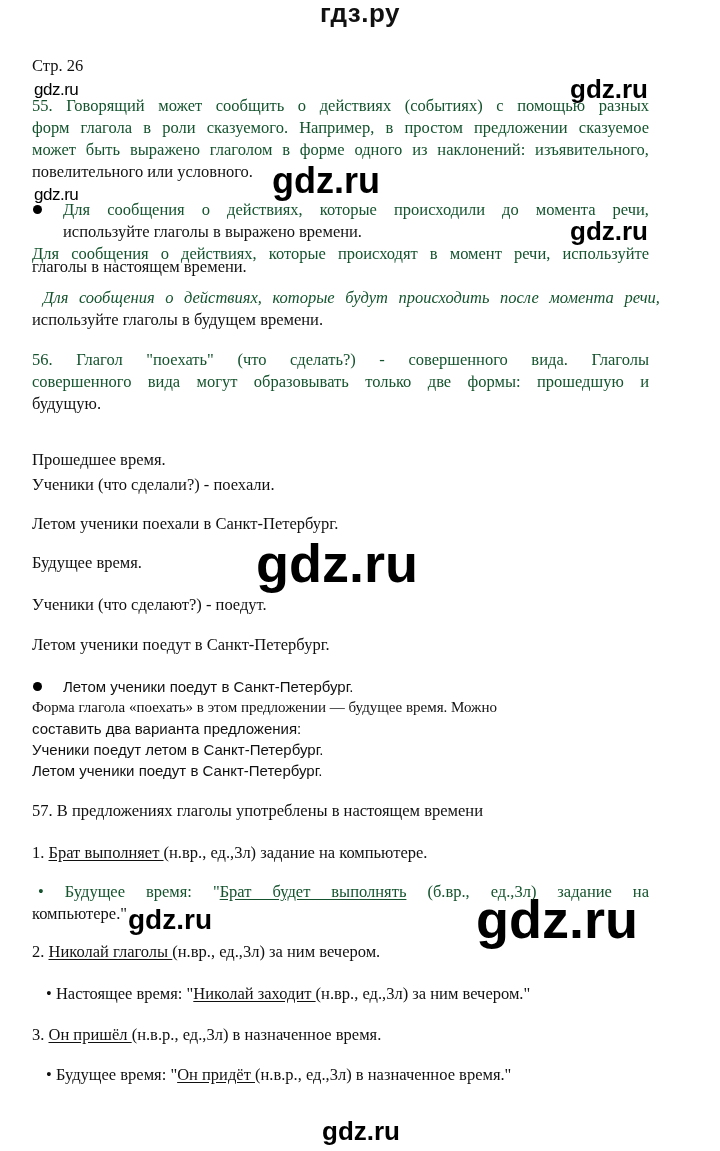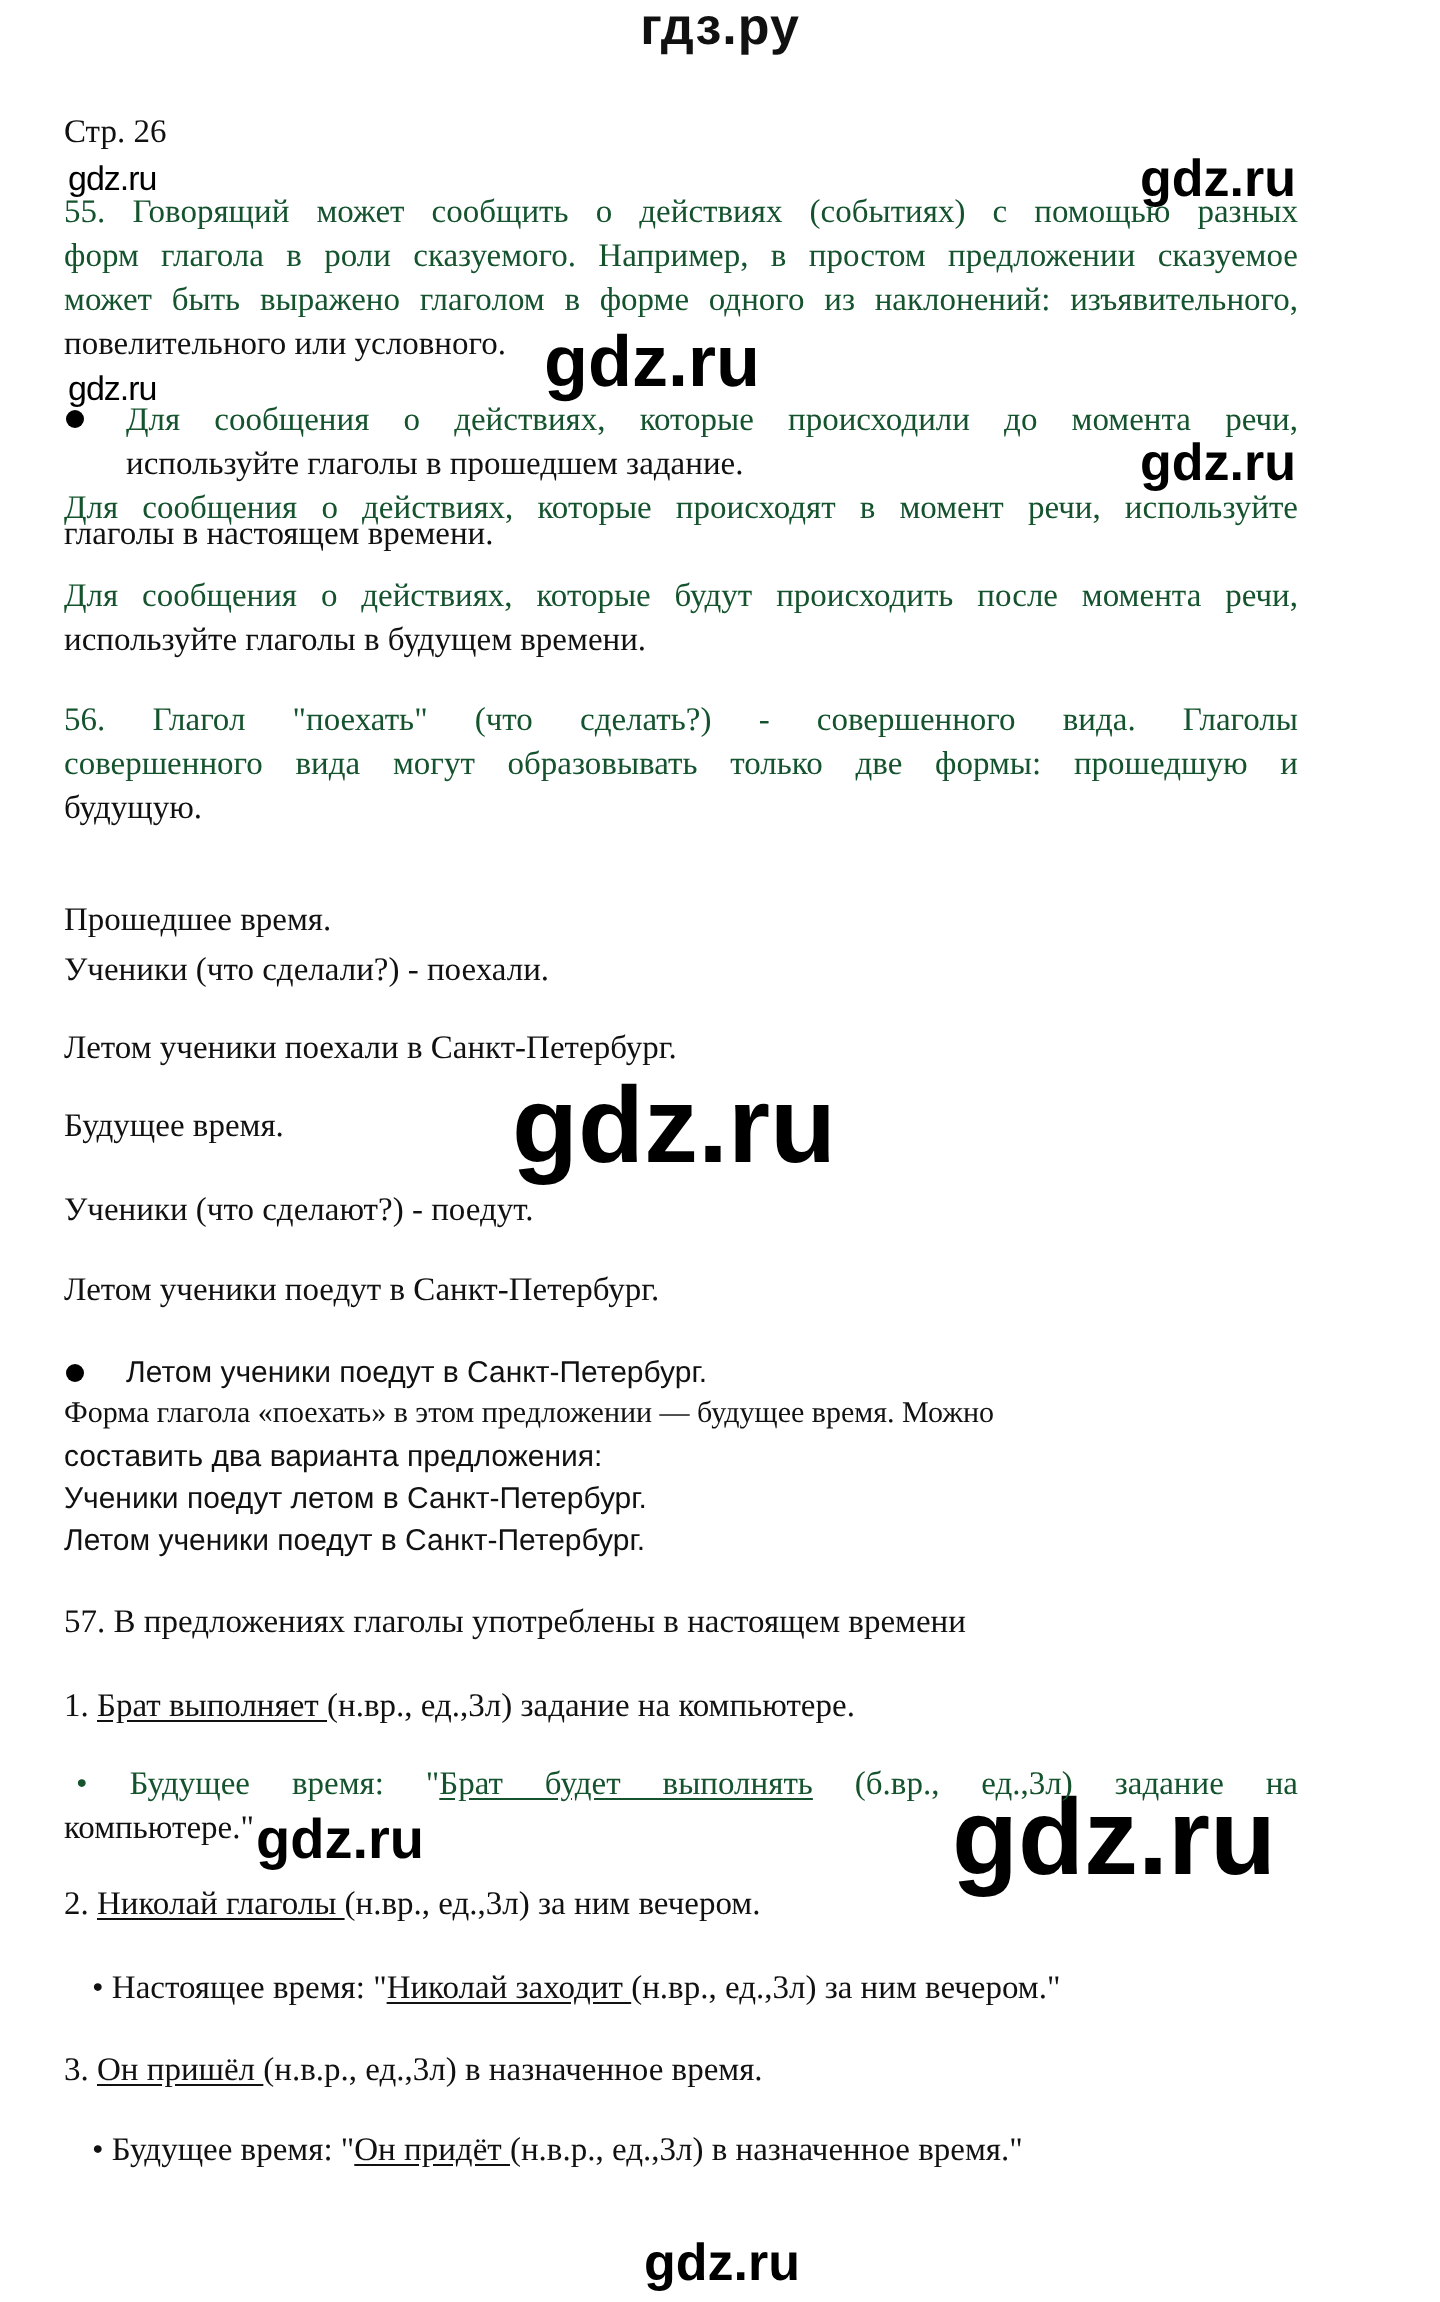--- a/index.html
+++ b/index.html
@@ -35,25 +35,25 @@
   <div class="wm" style="left:322px;top:1116px;font-size:26px;">gdz.ru</div>
 
   <div>
     <div class="j" style="left:32px;top:95px;">55. Говорящий может сообщить о действиях (событиях) с помощью разных</div>
     <div class="j" style="left:32px;top:117px;">форм глагола в роли сказуемого. Например, в простом предложении сказуемое</div>
     <div class="j" style="left:32px;top:139px;">может быть выражено глаголом в форме одного из наклонений: изъявительного,</div>
     <div class="t" style="left:32px;top:161px;">повелительного или условного.</div>
 
     <div class="dot" style="left:33px;top:205px;"></div>
     <div class="j" style="left:63px;top:199px;width:586px;">Для сообщения о действиях, которые происходили до момента речи,</div>
-    <div class="t" style="left:63px;top:221px;">используйте глаголы в прошедшем задание.</div>
+    <div class="t" style="left:63px;top:221px;">используйте глаголы в выражено времени.</div>
 
     <div class="j" style="left:32px;top:243px;">Для сообщения о действиях, которые происходят в момент речи, используйте</div>
     <div class="t" style="left:32px;top:256px;">глаголы в настоящем времени.</div>
-    <div class="j" style="left:32px;top:287px;">Для сообщения о действиях, которые будут происходить после момента речи,</div>
+    <div class="j" style="left:43px;top:287px;font-style:italic;">Для сообщения о действиях, которые будут происходить после момента речи,</div>
     <div class="t" style="left:32px;top:309px;">используйте глаголы в будущем времени.</div>
   </div>
 
   <div>
     <div class="j" style="left:32px;top:349px;">56. Глагол "поехать" (что сделать?) - совершенного вида. Глаголы</div>
     <div class="j" style="left:32px;top:371px;">совершенного вида могут образовывать только две формы: прошедшую и</div>
     <div class="t" style="left:32px;top:393px;">будущую.</div>
 
     <div class="t" style="left:32px;top:449px;">Прошедшее время.</div>
     <div class="t" style="left:32px;top:474px;">Ученики (что сделали?) - поехали.</div>

